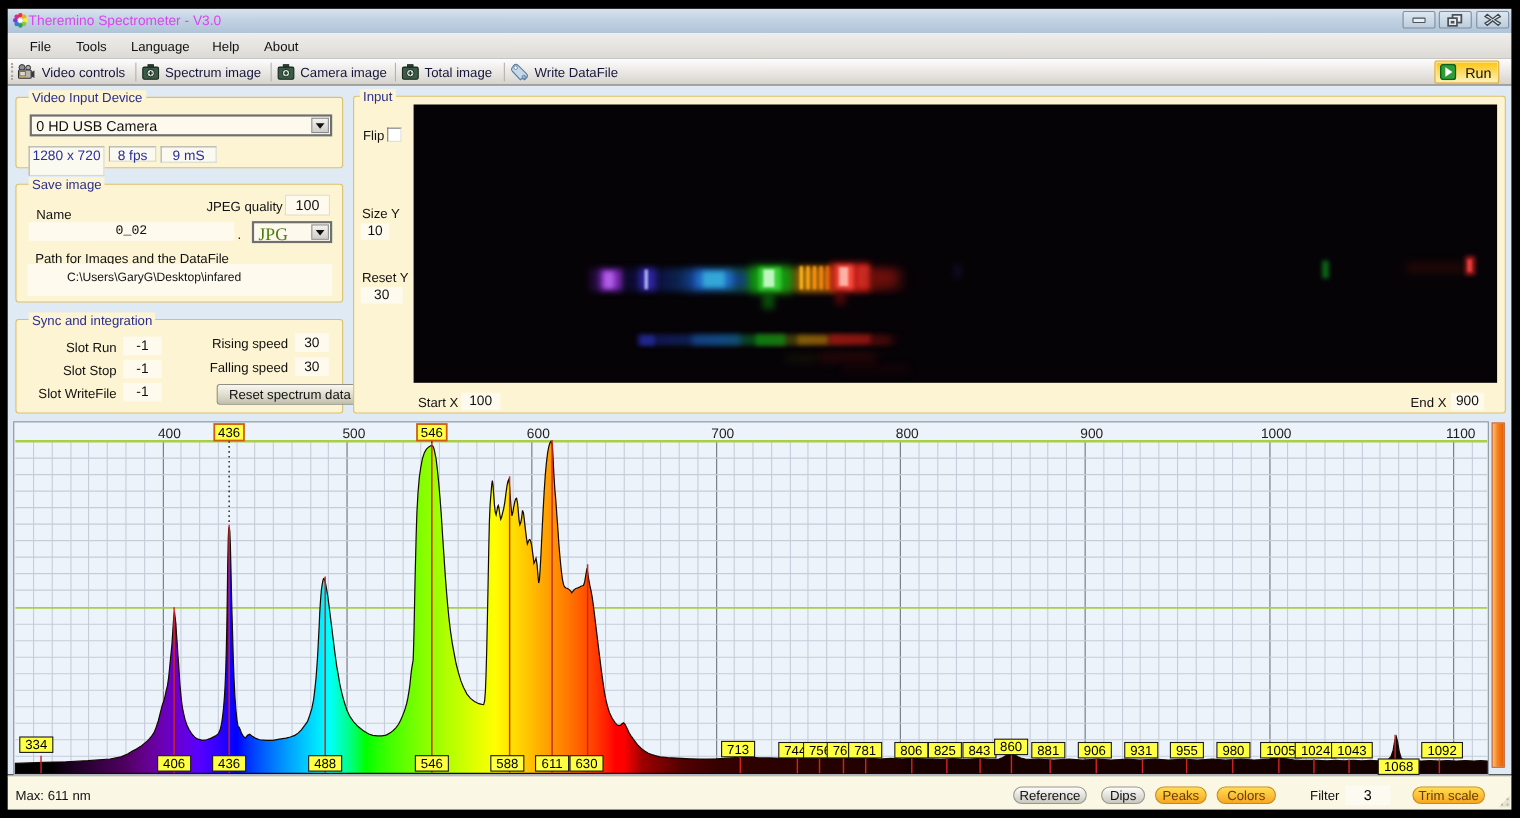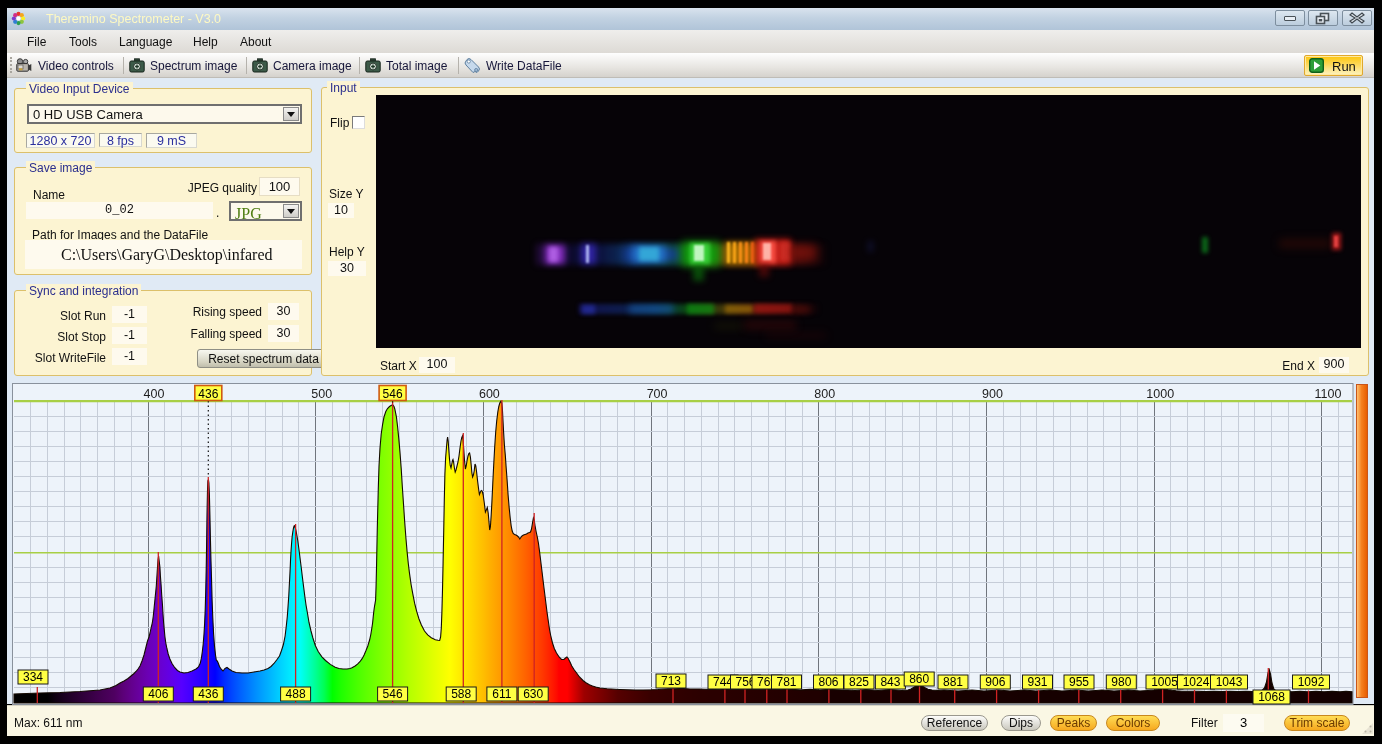--- a/index.html
+++ b/index.html
@@ -24,21 +24,21 @@
 <circle cx="7.5" cy="2.9" r="2.1" fill="#e8352c"></circle>
     <circle cx="10.8" cy="4.2" r="2.1" fill="#f5a51d"></circle>
 <circle cx="12.1" cy="7.5" r="2.1" fill="#f8ef26"></circle>
     <circle cx="10.8" cy="10.8" r="2.1" fill="#8cc63f"></circle>
 <circle cx="7.5" cy="12.1" r="2.1" fill="#2b9e51"></circle>
     <circle cx="4.2" cy="10.8" r="2.1" fill="#2f7fd3"></circle>
 <circle cx="2.9" cy="7.5" r="2.1" fill="#7a3bd0"></circle>
     <circle cx="4.2" cy="4.2" r="2.1" fill="#d12d88"></circle>
 <circle cx="7.5" cy="7.5" r="2.0" fill="#fff"></circle>
 </svg>
-<div class="lbl" style="left:46px;top:12px;font-size:12.5px;color:#fef9c3">Theremino Spectrometer - V3.0</div>
+<div class="lbl" style="left:26px;top:12px;font-size:12.5px;color:#d946ef">Theremino Spectrometer - V3.0</div>
 
 <div class="abs" style="left:1275px;top:10px;width:30px;height:16px;background:linear-gradient(#dde7f0,#bccddd);border:1px solid #7d8e9e;border-radius:2px"></div>
 <div class="abs" style="left:1284px;top:16px;width:12px;height:5px;background:#e8eef4;border:1.5px solid #4a5258;border-radius:1px"></div>
 <div class="abs" style="left:1308px;top:10px;width:30px;height:16px;background:linear-gradient(#dde7f0,#bccddd);border:1px solid #7d8e9e;border-radius:2px"></div>
 <svg class="abs" style="left:1314px;top:12px" width="18" height="13" viewBox="0 0 18 13">
 <rect x="6.5" y="1.5" width="8" height="7" fill="#e8eef4" stroke="#4a5258" stroke-width="1.6"></rect>
 <rect x="2.5" y="4.5" width="8" height="7" fill="#e8eef4" stroke="#4a5258" stroke-width="1.6"></rect>
 <rect x="4.8" y="7" width="3.4" height="2.4" fill="#4a5258"></rect>
 </svg>
 <div class="abs" style="left:1342px;top:10px;width:30px;height:16px;background:linear-gradient(#dde7f0,#bccddd);border:1px solid #7d8e9e;border-radius:2px"></div>
@@ -104,38 +104,38 @@
 <div class="lbl" style="left:1332px;top:59px;font-size:13px">Run</div>
 
 <div class="abs" style="left:7px;top:78px;width:1367px;height:626px;background:#e0eaf5;"></div>
 
 <div class="grp" style="left:14px;top:88px;width:298px;height:65px;"></div>
 <div class="blbl" style="left:26px;top:82px;background:#fcf4d2;padding:0 3px;z-index:3">Video Input Device</div>
 <div class="combo" style="left:27px;top:104px;width:275px;height:20px;">
     <span style="position:absolute;left:4px;top:1px;font-size:13px;color:#111">0 HD USB Camera</span>
     <span class="combobtn"></span>
   </div>
-<div class="statbox" style="left:26px;top:133px;width:69px;height:15px;line-height:14px;">1280 x 720</div>
+<div class="statbox" style="left:26px;top:133px;width:69px;height:27px;line-height:14px;">1280 x 720</div>
 <div class="statbox" style="left:99px;top:133px;width:43px;height:14px;line-height:14px;">8 fps</div>
 <div class="statbox" style="left:146px;top:133px;width:51px;height:15px;line-height:14px;">9 mS</div>
 
 <div class="grp" style="left:14px;top:167px;width:298px;height:108px;"></div>
 <div class="blbl" style="left:26px;top:161px;background:#fcf4d2;padding:0 3px;z-index:3">Save image</div>
 <div class="lbl" style="right:1125px;top:181px;">JPEG quality</div>
 <div class="vbox" style="left:259px;top:177px;width:41px;height:19px;line-height:18px;font-size:13px;">100</div>
 <div class="lbl" style="left:33px;top:188px;">Name</div>
 <div class="vbox" style="left:26px;top:202px;width:187px;height:17px;line-height:16px;border:none;font-family:'Liberation Mono',monospace;font-size:12px;">0_02</div>
 <div class="lbl" style="left:216px;top:206px;">.</div>
 <div class="combo" style="left:229px;top:201px;width:73px;height:20px;">
     <span style="position:absolute;left:4px;top:2px;font-size:16px;color:#4d7c0f;font-family:Liberation Serif, serif">JPG</span>
     <span class="combobtn"></span>
   </div>
 <div class="lbl" style="left:32px;top:228px;">Path for Images and the DataFile</div>
 <div class="abs" style="left:25px;top:240px;width:277px;height:29px;background:#fefaee;"></div>
-<div class="abs" style="left:61px;top:246px;font-family:Liberation Serif, serif;font-size:16px;color:#111;">C:\Users\GaryG\Desktop\infared</div>
+<div class="abs" style="left:61px;top:246px;font-family:Liberation Sans, sans-serif;font-size:11px;color:#111;">C:\Users\GaryG\Desktop\infared</div>
 
 <div class="grp" style="left:14px;top:290px;width:298px;height:86px;"></div>
 <div class="blbl" style="left:26px;top:284px;background:#fcf4d2;padding:0 3px;z-index:3">Sync and integration</div>
 <div class="lbl" style="right:1276px;top:309px;">Slot Run</div>
 <div class="vbox" style="left:112px;top:306px;width:35px;height:17px;line-height:16px;border:none;">-1</div>
 <div class="lbl" style="right:1276px;top:330px;">Slot Stop</div>
 <div class="vbox" style="left:112px;top:327px;width:35px;height:17px;line-height:16px;border:none;">-1</div>
 <div class="lbl" style="right:1276px;top:351px;">Slot WriteFile</div>
 <div class="vbox" style="left:112px;top:348px;width:35px;height:17px;line-height:16px;border:none;">-1</div>
 <div class="lbl" style="right:1120px;top:305px;">Rising speed</div>
@@ -143,21 +143,21 @@
 <div class="lbl" style="right:1120px;top:327px;">Falling speed</div>
 <div class="vbox" style="left:268px;top:325px;width:31px;height:17px;line-height:16px;border:none;">30</div>
 <div class="graybtn" style="left:165px;top:349px;width:133px;height:19px;line-height:18px;">Reset spectrum data</div>
 
 <div class="grp" style="left:321px;top:87px;width:1048px;height:289px;background:#fcf4d2;"></div>
 <div class="blbl" style="left:327px;top:81px;background:#fcf4d2;padding:0 3px;z-index:3">Input</div>
 <div class="lbl" style="left:330px;top:116px;">Flip</div>
 <div class="abs" style="left:352px;top:116px;width:13px;height:13px;background:#fff;border-top:1.5px solid #7a7a7a;border-left:1.5px solid #7a7a7a;border-right:1.5px solid #ddd;border-bottom:1.5px solid #ddd;"></div>
 <div class="lbl" style="left:329px;top:187px;">Size Y</div>
 <div class="vbox" style="left:328px;top:203px;width:26px;height:15px;line-height:14px;border:none;">10</div>
-<div class="lbl" style="left:329px;top:245px;">Help Y</div>
+<div class="lbl" style="left:329px;top:245px;">Reset Y</div>
 <div class="vbox" style="left:328px;top:261px;width:38px;height:15px;line-height:14px;border:none;">30</div>
 <div class="lbl" style="left:380px;top:359px;">Start X</div>
 <div class="vbox" style="left:419px;top:357px;width:36px;height:16px;line-height:15px;border:none;">100</div>
 <div class="lbl" style="right:67px;top:359px;">End X</div>
 <div class="vbox" style="left:1319px;top:357px;width:30px;height:16px;line-height:15px;border:none;">900</div>
 
 <div class="abs" style="left:376px;top:95px;width:985px;height:253px;background:#060307;overflow:hidden;">
 <div style="position:absolute;left:160px;top:149px;width:290px;height:21px;background:linear-gradient(90deg,rgba(100,30,170,0.3),rgba(40,30,170,0.22) 10%,rgba(25,50,190,0.3) 22%,rgba(25,120,210,0.42) 33%,rgba(18,170,50,0.45) 48%,rgba(200,150,18,0.45) 65%,rgba(215,35,25,0.5) 78%,rgba(140,18,12,0.38) 92%,rgba(70,8,8,0.08));filter:blur(3px)"></div>
 <div style="position:absolute;left:169px;top:150px;width:20px;height:19px;background:#8c30c8;filter:blur(3px);opacity:0.9;border-radius:0px"></div>
 <div style="position:absolute;left:173px;top:152px;width:9px;height:15px;background:#b464e8;filter:blur(2px);opacity:0.9;border-radius:0px"></div>

